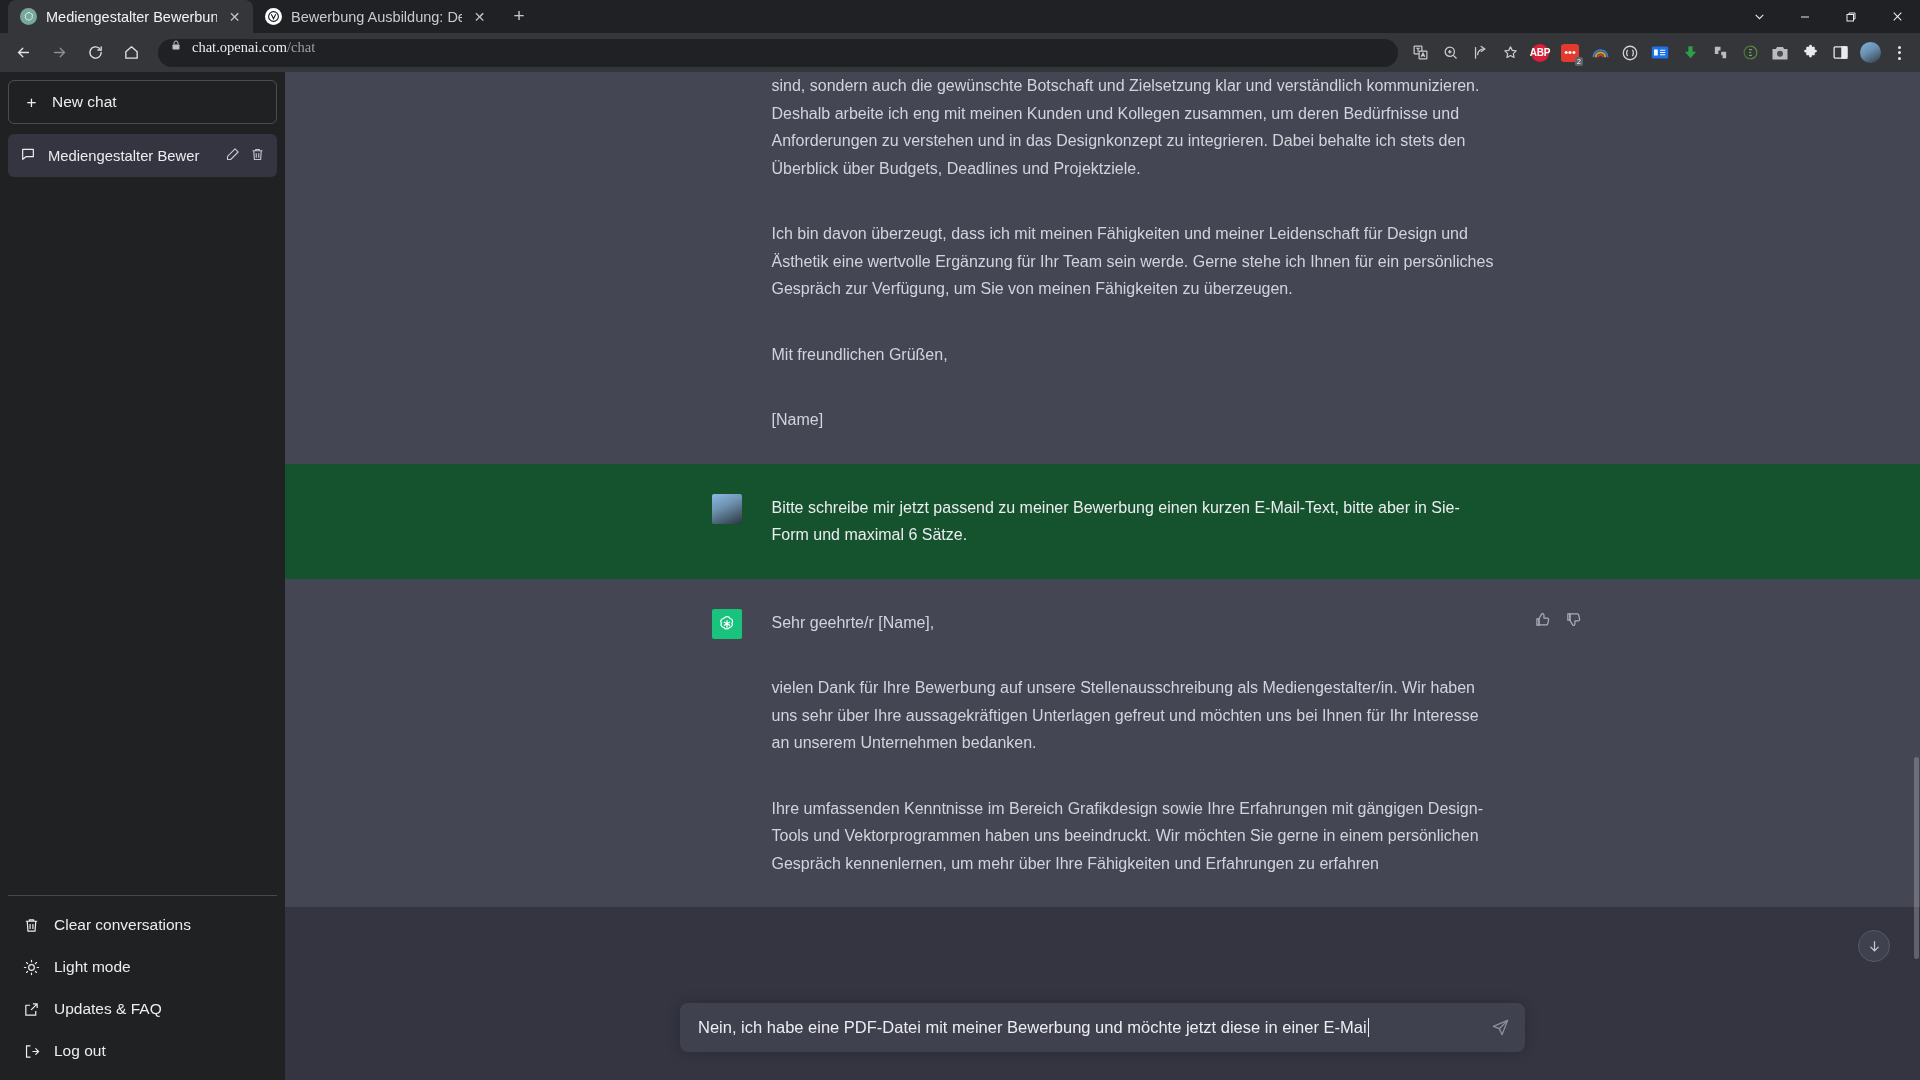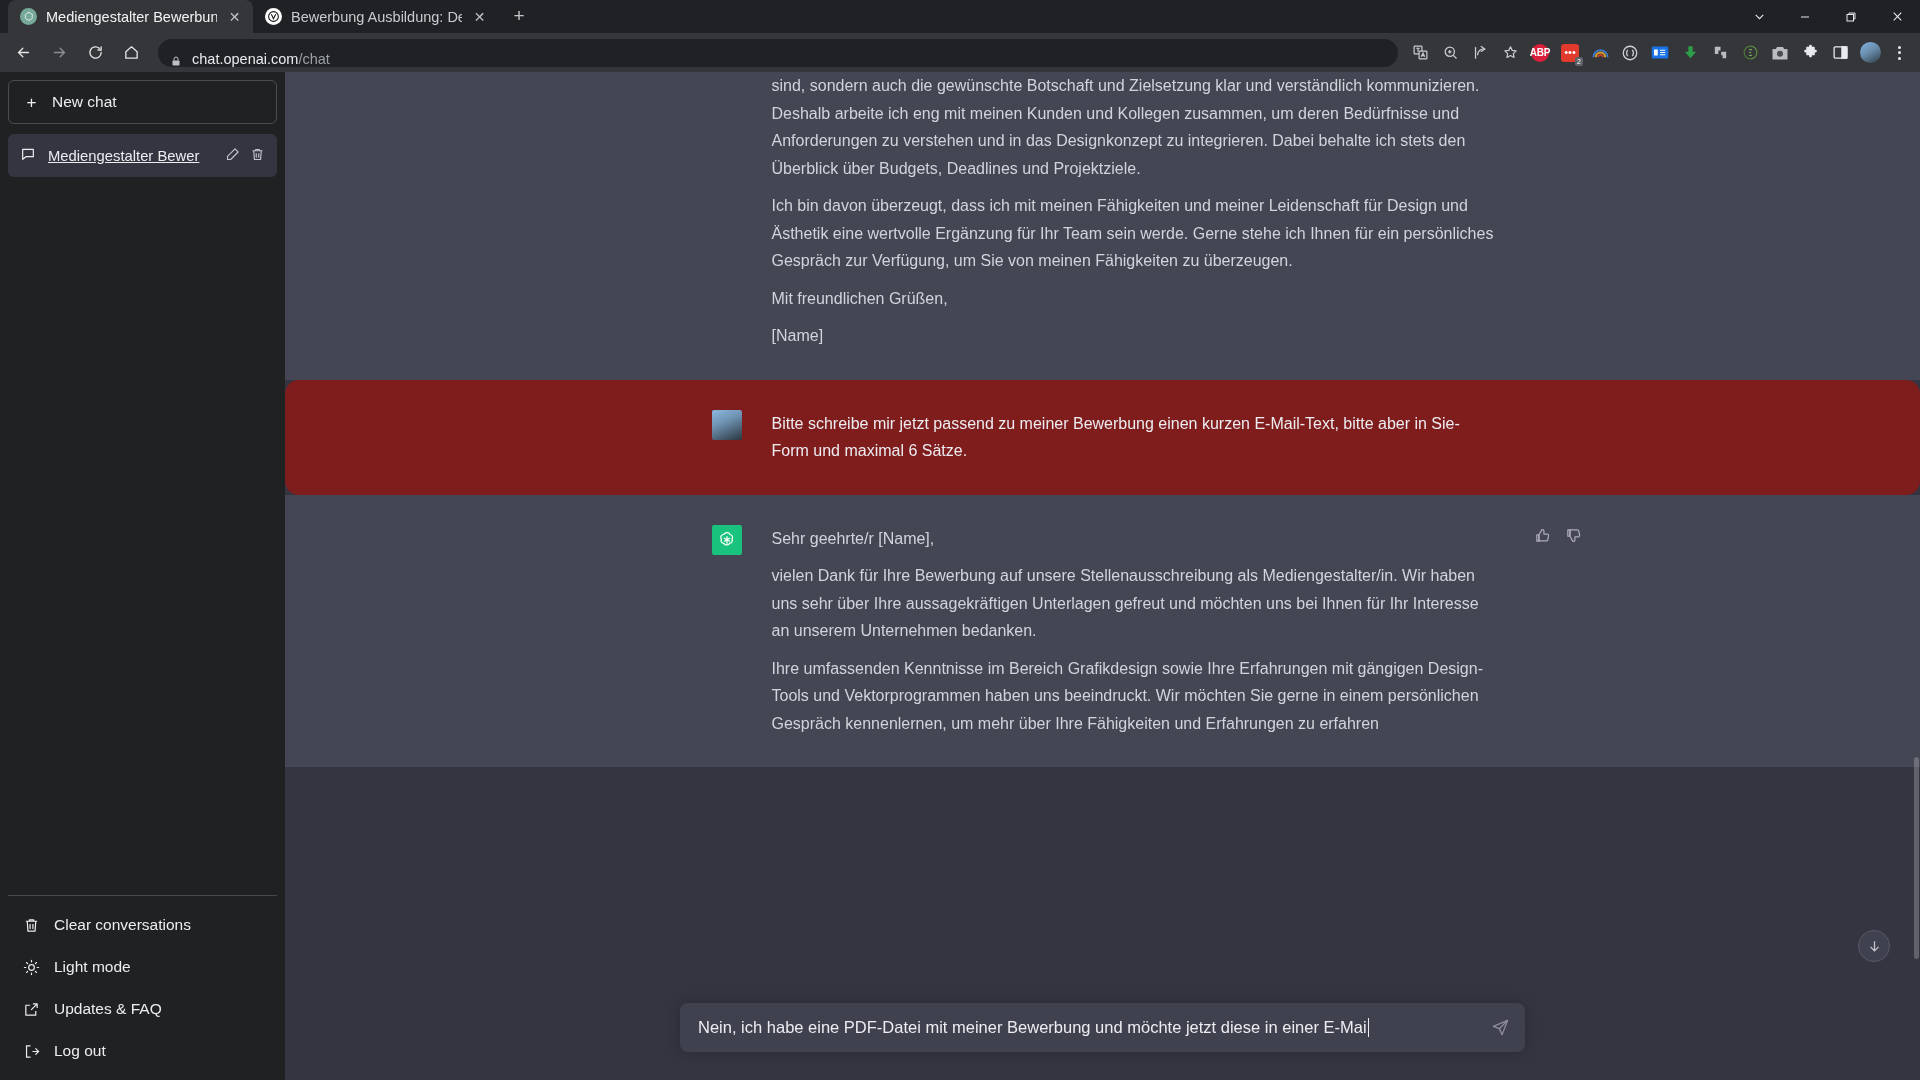--- a/index.html
+++ b/index.html
@@ -83,24 +83,25 @@
     border-radius: 50%;
     flex: none;
   }
   .omnibox {
     flex: 1;
     height: 28px;
     background: #202124;
     border-radius: 15px;
     margin: 0 6px 0 8px;
     display: flex;
-    align-items: flex-end;
+    align-items: flex-start;
     padding: 0 12px;
     gap: 10px;
     min-width: 0;
+    font-family: Liberation Serif, serif;
   }
   .omnibox .lock { color: #bdc1c6; display: flex; align-items: center; flex: none; }
   .omnibox .url { font-size: 14.5px; color: #e8eaed; white-space: nowrap; }
   .omnibox .url .path { color: #9aa0a6; }
 
   .ext-icons { display: flex; align-items: center; gap: 2px; flex: none; }
   .ext {
     width: 28px; height: 28px;
     display: flex; align-items: center; justify-content: center;
     position: relative; flex: none;
@@ -149,21 +150,21 @@
   }
   .new-chat {
     display: flex; align-items: center; gap: 12px;
     border: 1px solid rgba(255,255,255,0.2);
     border-radius: 6px;
     padding: 12px 14px;
     font-size: 15.5px;
     margin-bottom: 10px;
   }
   .new-chat .plus { font-size: 17px; line-height: 1; width: 17px; text-align: center; }
-  .conv-list { flex: none; text-decoration: underline; }
+  .conv-list { flex: none; }
   .conv {
     display: flex; align-items: center; gap: 12px;
     background: #343541;
     border-radius: 6px;
     padding: 12px 12px;
     font-size: 14.8px;
   }
   .conv .ctitle { flex: 1; white-space: nowrap; overflow: hidden; }
   .conv .cact { display: flex; gap: 10px; color: #c5c5d2; }
   .spacer { flex: 1; }
@@ -174,35 +175,35 @@
     font-size: 15.5px;
     border-radius: 6px;
     color: #ececf1;
   }
   .menu-item .mi-icon { width: 18px; display: flex; align-items: center; justify-content: center; flex: none; }
 
   
   .main { flex: 1; position: relative; display: flex; flex-direction: column; min-width: 0; background: #343541; }
   .thread { flex: 1; overflow: hidden; position: relative; }
   .msg { width: 100%; padding: 30px 0; display: flex; justify-content: center; }
-  .msg.user { background: #7f1d1d; border-radius: 14px; }
+  .msg.user { background: #14532d; }
   .msg.assistant { background: #444654; }
   .msg-inner {
     width: 100%;
     max-width: 830px;
     display: flex;
     gap: 30px;
     padding: 0 24px;
     position: relative;
   }
   .av { width: 30px; height: 30px; border-radius: 2px; flex: none; }
   .av.user { background: linear-gradient(155deg,#8cb8e0 0%,#6f93b2 40%,#2b3640 100%); }
   .av.bot { background: #19c37d; display: flex; align-items: center; justify-content: center; }
   .content { flex: 1; min-width: 0; color: #d1d5db; font-size: 16px; line-height: 1.72; }
-  .content p + p { margin-top: 10px; }
+  .content p + p { margin-top: 38px; }
   .content.userc { color: #ececf1; }
   .rate {
     position: absolute; right: -64px; top: 2px;
     display: flex; gap: 14px; color: #acacbe;
   }
 
   .scrollbtn {
     position: absolute; right: 30px; bottom: 118px;
     width: 32px; height: 32px; border-radius: 50%;
     background: #40414f; border: 1px solid #565869;

